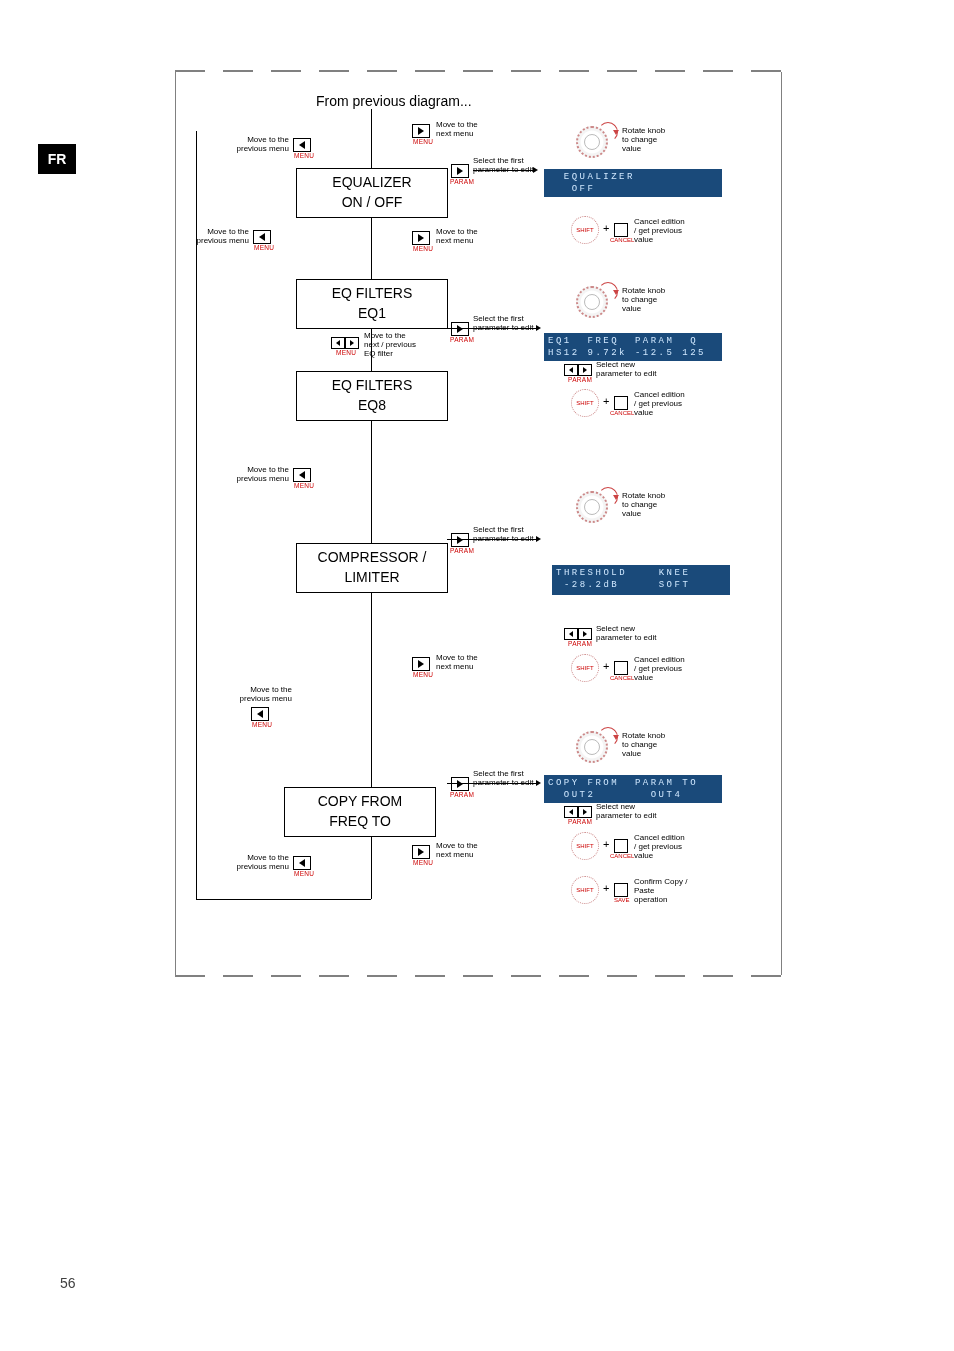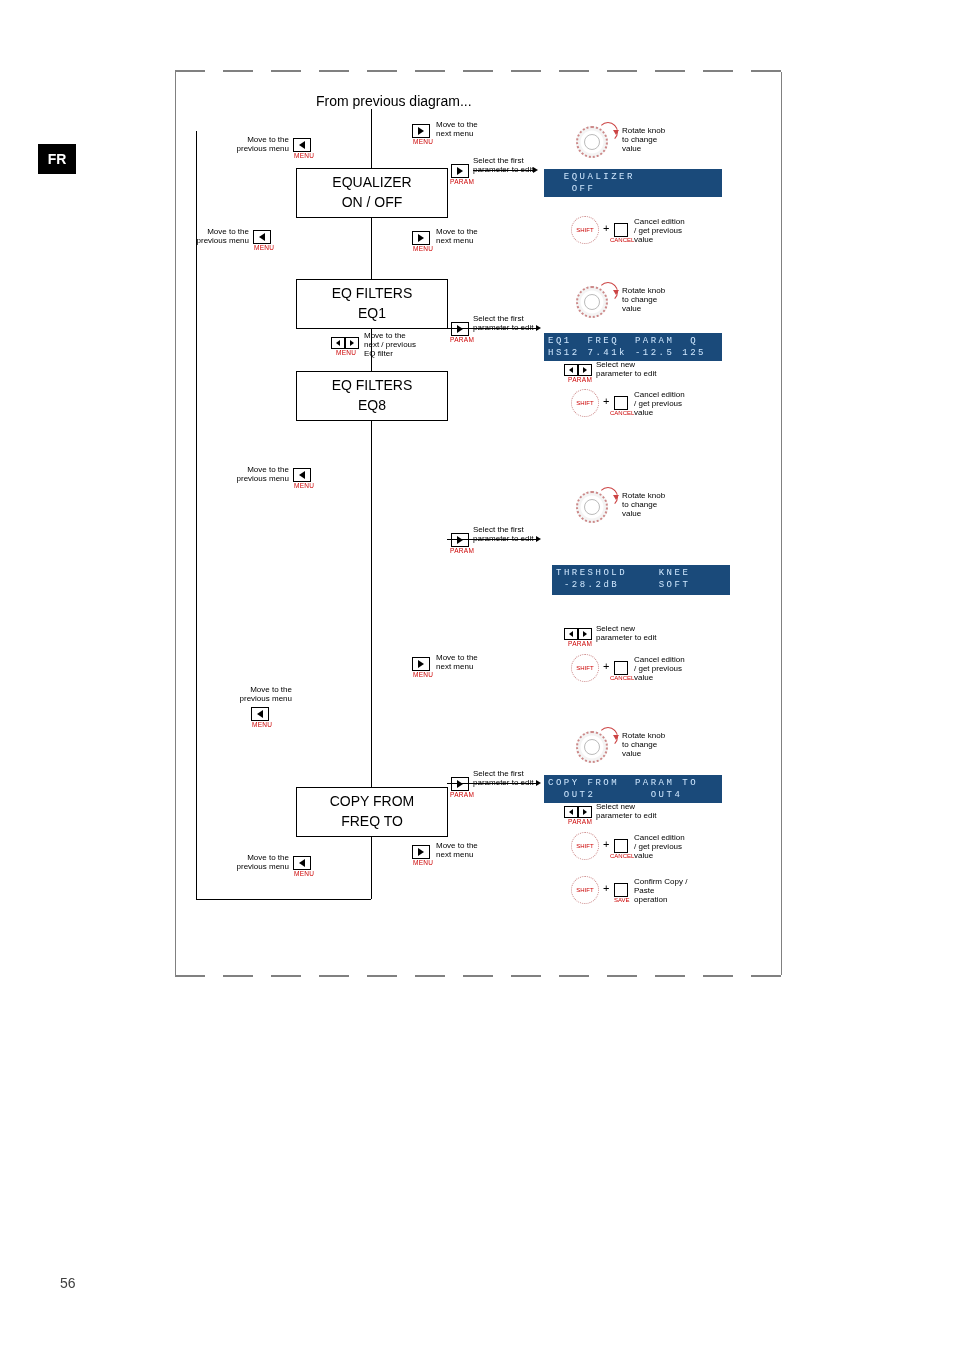--- a/index.html
+++ b/index.html
@@ -303,21 +303,21 @@
   <div class="btn-label" style="top:265px;left:274px;">PARAM</div>
   <div class="caption" style="top:243px;left:297px;">Select the first<br>parameter to edit</div>
   <div class="arrow-line" style="top:257px;left:271px;width:90px;"></div>
   <div class="arrow-head-r" style="top:254px;left:360px;"></div>
 
   <div class="knob" style="top:215px;left:400px;"></div>
   <div class="knob-arrow" style="top:211px;left:422px;"></div>
   <div class="caption" style="top:215px;left:446px;">Rotate knob<br>to change<br>value</div>
   <div class="lcd" style="top:262px;left:368px;">
     <div class="row">EQ1  FREQ  PARAM  Q</div>
-    <div class="row">HS12 7.41k -12.5 125</div>
+    <div class="row">HS12 9.72k -12.5 125</div>
   </div>
   <div class="pair-btn" style="top:293px;left:388px;">
     <div class="pb l">
         <div class="t"></div>
       </div>
     <div class="pb r">
         <div class="t"></div>
       </div>
   </div>
   <div class="btn-label" style="top:305px;left:392px;">PARAM</div>
@@ -329,20 +329,24 @@
   <div class="small-box" style="top:325px;left:438px;"></div>
   <div class="small-box-lbl" style="top:339px;left:434px;">CANCEL</div>
   <div class="caption" style="top:319px;left:458px;">Cancel edition<br>/ get previous<br>value</div>
 
   <div class="caption rightA" style="top:394px;left:55px;width:58px">Move to the<br>previous menu</div>
   <div class="arrow-btn left" style="top:397px;left:117px;">
       <div class="t"></div>
     </div>
   <div class="btn-label" style="top:411px;left:118px;">MENU</div>
 
+  <div class="menu-box" style="top:472px;left:120px;width:150px;height:48px;">
+    <span>COMPRESSOR /</span>
+    <span>LIMITER</span>
+  </div>
 
   <div class="arrow-btn right" style="top:462px;left:275px;">
       <div class="t"></div>
     </div>
   <div class="btn-label" style="top:476px;left:274px;">PARAM</div>
   <div class="caption" style="top:454px;left:297px;">Select the first<br>parameter to edit</div>
   <div class="arrow-line" style="top:468px;left:271px;width:90px;"></div>
   <div class="arrow-head-r" style="top:465px;left:360px;"></div>
 
   <div class="knob" style="top:420px;left:400px;"></div>
@@ -376,21 +380,21 @@
     </div>
   <div class="btn-label" style="top:600px;left:237px;">MENU</div>
   <div class="caption" style="top:582px;left:260px;">Move to the<br>next menu</div>
 
   <div class="caption rightA" style="top:614px;left:46px;width:70px">Move to the<br>previous menu</div>
   <div class="arrow-btn left" style="top:636px;left:75px;">
       <div class="t"></div>
     </div>
   <div class="btn-label" style="top:650px;left:76px;">MENU</div>
 
-  <div class="menu-box" style="top:716px;left:120px;width:150px;height:48px;">
+  <div class="menu-box" style="top:716px;left:108px;width:150px;height:48px;">
     <span>COPY FROM</span>
     <span>FREQ TO</span>
   </div>
 
   <div class="arrow-btn right" style="top:706px;left:275px;">
       <div class="t"></div>
     </div>
   <div class="btn-label" style="top:720px;left:274px;">PARAM</div>
   <div class="caption" style="top:698px;left:297px;">Select the first<br>parameter to edit</div>
   <div class="arrow-line" style="top:712px;left:271px;width:90px;"></div>

